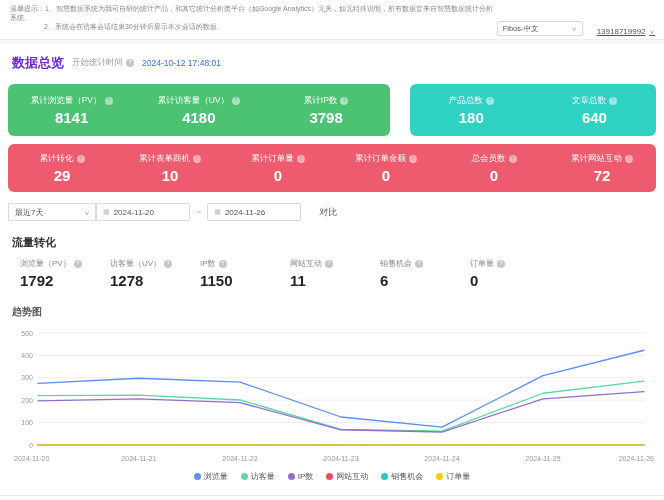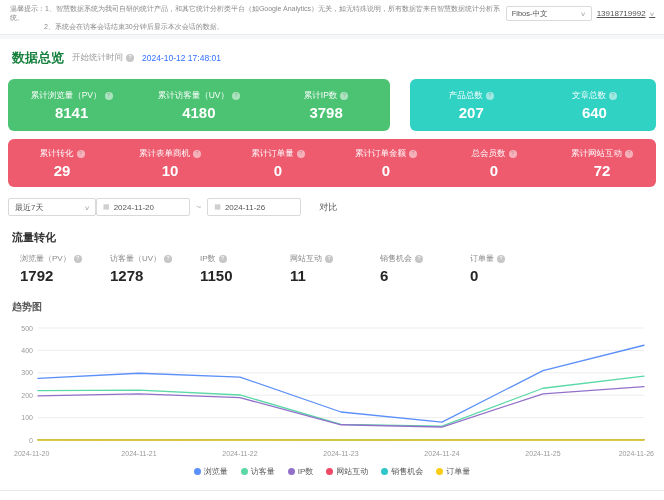--- a/index.html
+++ b/index.html
@@ -4,32 +4,32 @@
 <style>
   * { margin:0; padding:0; box-sizing:border-box; }
   html,body { width:664px; height:500px; overflow:hidden; background:#fff;
     font-family:"Liberation Sans","DejaVu Sans",sans-serif; color:#333; }
 
   
   .topbar { display:flex; justify-content:space-between; align-items:flex-start;
     padding:4px 10px 3px 10px; background:#fff; border-bottom:1px solid #ebedf0; }
   .notice { font-size:7px; line-height:9px; color:#8a8a8a; }
   .notice .l2 { padding-left:34px; }
-  .topbar-right { display:flex; align-items:center; gap:5px; margin-top:2px; }
+  .topbar-right { display:flex; align-items:flex-end; gap:14px; margin-top:17px; }
   .site-select { display:flex; align-items:center; justify-content:space-between;
     width:86px; height:15px; border:1px solid #d9d9d9; border-radius:2px;
     padding:0 5px; font-size:7.5px; color:#555; cursor:pointer; background:#fff; }
   .account { display:flex; align-items:center; gap:4px; font-size:8px; color:#555; cursor:pointer;text-decoration:underline; }
   .chev { font-size:6px; color:#b0b0b0; transform:scaleX(1.4); }
   .page-gap { height:4px; background:#f6f7f9; }
 
   
   .main { padding:10px 8px 0 8px; }
   .title-row { display:flex; align-items:center; gap:8px; padding-left:4px; }
-  .page-title { font-size:13px; font-weight:bold; color:#15803d; }
+  .page-title { font-size:13px; font-weight:bold; color:#6d28d9; }
   .start-label { font-size:8.5px; color:#9a9a9a; display:flex; align-items:center; gap:3px; }
   .start-time { font-size:8.5px; color:#3370ff; }
   .q { display:inline-flex; align-items:center; justify-content:center;
     width:8px; height:8px; border-radius:50%; background:#c6c6c6; color:#fff;
     font-size:5.5px; line-height:1; cursor:pointer; }
   .card .q { background:rgba(255,255,255,.55); color:rgba(0,0,0,.25); }
 
   
   .cards-row { display:flex; gap:20px; margin-top:12px; }
   .card { border-radius:6px; display:flex; align-items:center; height:52px; color:#fff; }
@@ -132,21 +132,21 @@
           </div>
         <div class="stat-value">3798</div>
       </div>
     </div>
     <div class="card teal">
       <div class="stat">
         <div class="stat-label">
             <span>产品总数</span>
             <span class="q">?</span>
           </div>
-        <div class="stat-value">207</div>
+        <div class="stat-value">180</div>
       </div>
       <div class="stat">
         <div class="stat-label">
             <span>文章总数</span>
             <span class="q">?</span>
           </div>
         <div class="stat-value">640</div>
       </div>
     </div>
   </div>

